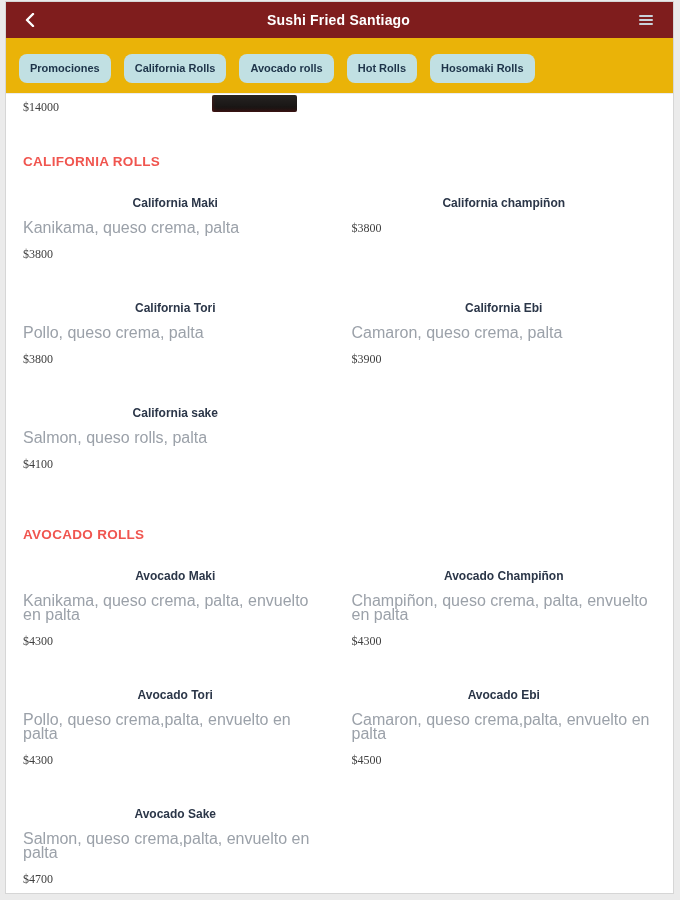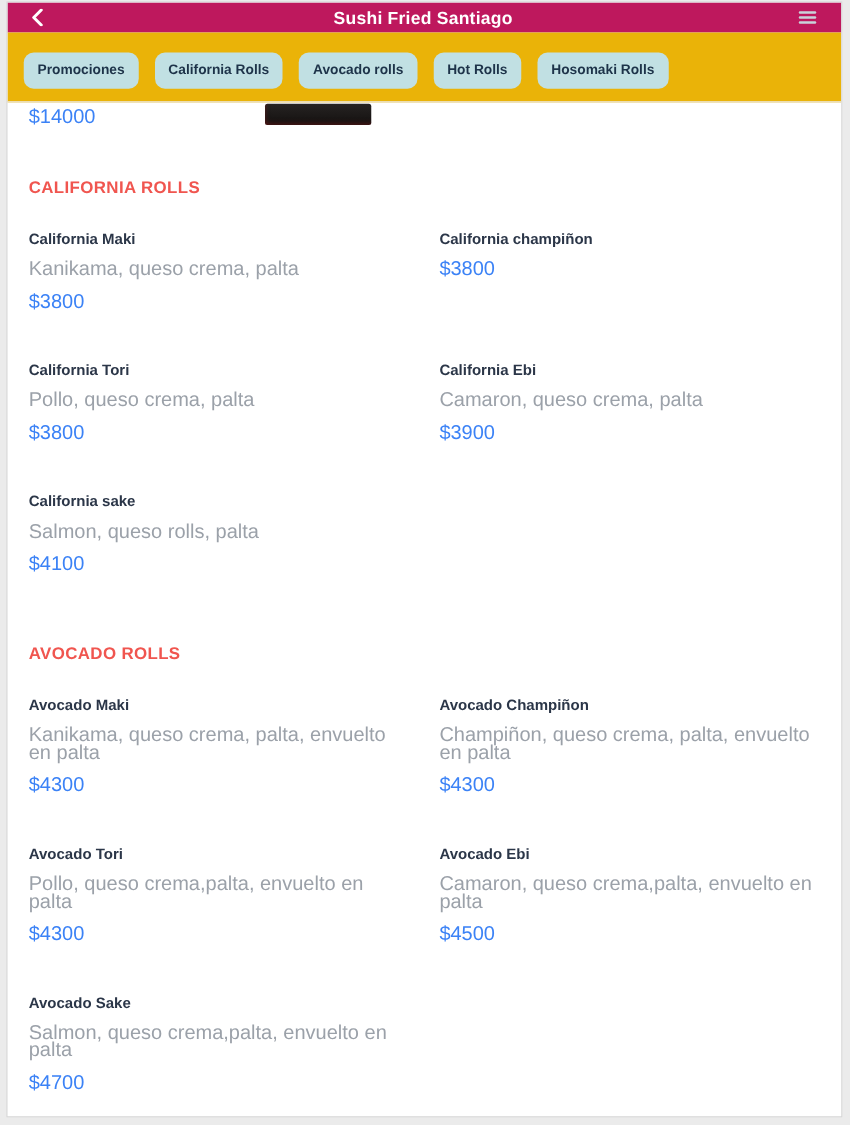--- a/index.html
+++ b/index.html
@@ -12,22 +12,22 @@
   }
   .card {
     position: absolute;
     left: 5px; right: 6px; top: 1px; bottom: 6px;
     background: #ffffff;
     border: 1px solid #d6d6d6;
     overflow: hidden;
   }
   
   .app-header {
-    height: 24px;
-    background: #be185d;
+    height: 36px;
+    background: #7f1d1d;
     display: flex;
     align-items: center;
   }
   .back-btn {
     background: none; border: none; cursor: pointer;
     margin-left: 14px;
     width: 20px; height: 20px;
     display: flex; align-items: center; justify-content: center;
     padding: 0;
   }
@@ -75,23 +75,24 @@
     white-space: nowrap;
   }
   
   .content { padding: 0 17px; }
   .promo-row {
     position: relative;
     margin-top: 3px;
     height: 17px;
   }
   .price-text {
-    font-size: 16px;
-    color: #3b82f6;
+    font-size: 12px;
+    color: #404040;
     line-height: 14px;
+    font-family: Liberation Serif, serif;
   }
   .redacted {
     position: absolute;
     left: 189px; top: -2px;
     width: 85px; height: 17px;
     background: linear-gradient(#262322, #141110);
     box-shadow: inset 2px -3px 4px -2px rgba(130,25,25,.55);
     border-radius: 2px;
   }
   .menu-section { margin-top: 56px; }
@@ -110,20 +111,21 @@
     column-gap: 24px;
     row-gap: 40px;
   }
   .menu-item { cursor: pointer; }
   .item-name {
     font-size: 12px;
     font-weight: 700;
     color: #2b3648;
     line-height: 14px;
     margin-bottom: 11px;
+    text-align: center;
   }
   .item-desc {
     font-size: 16px;
     color: #9ba1a9;
     line-height: 14px;
     margin-bottom: 12px;
   }
 </style>
 </head>
 <body>

